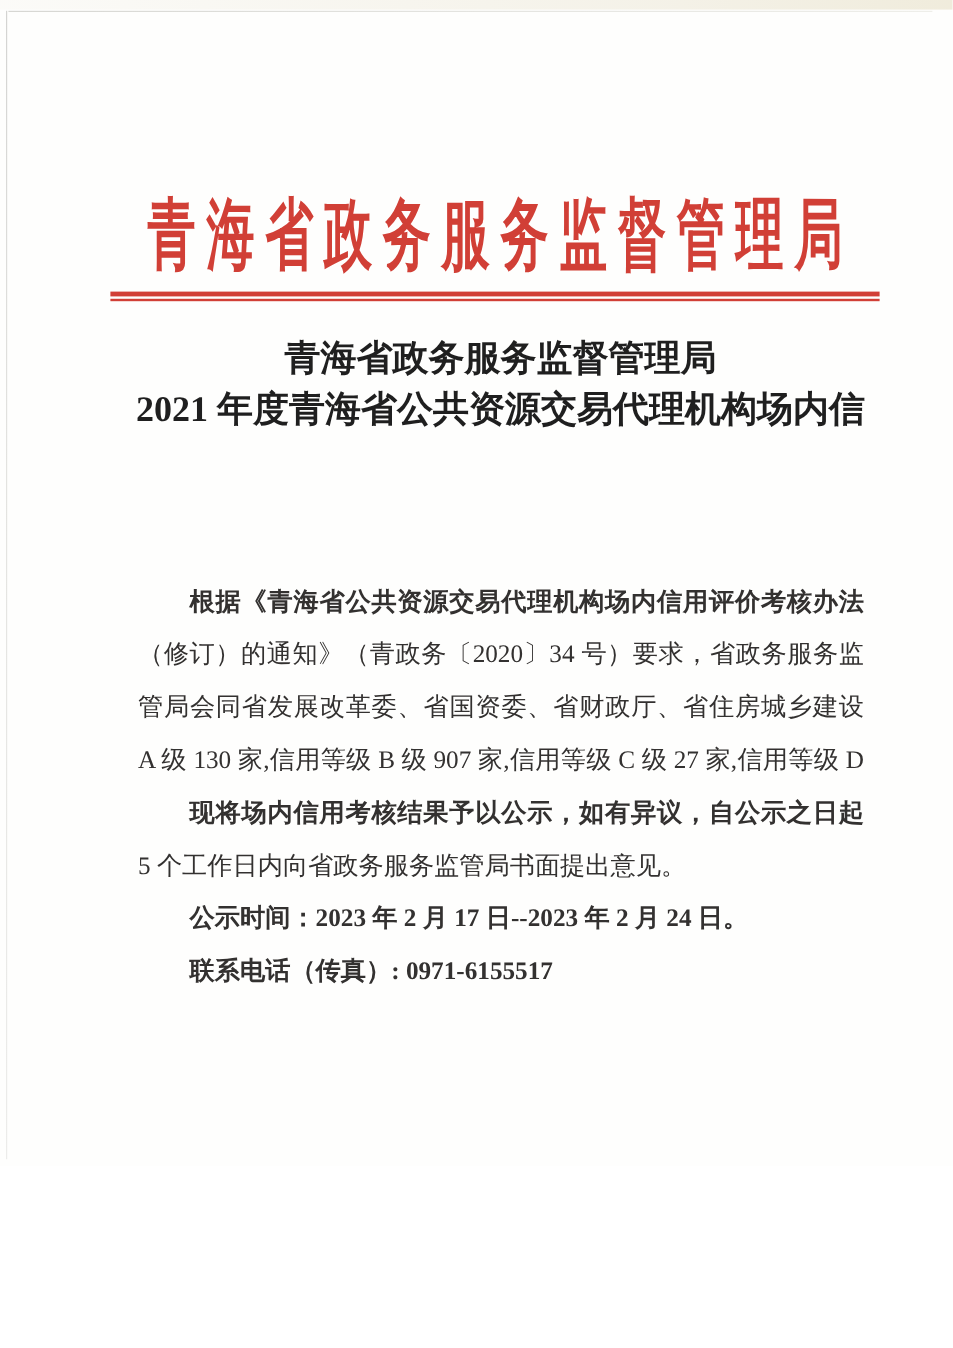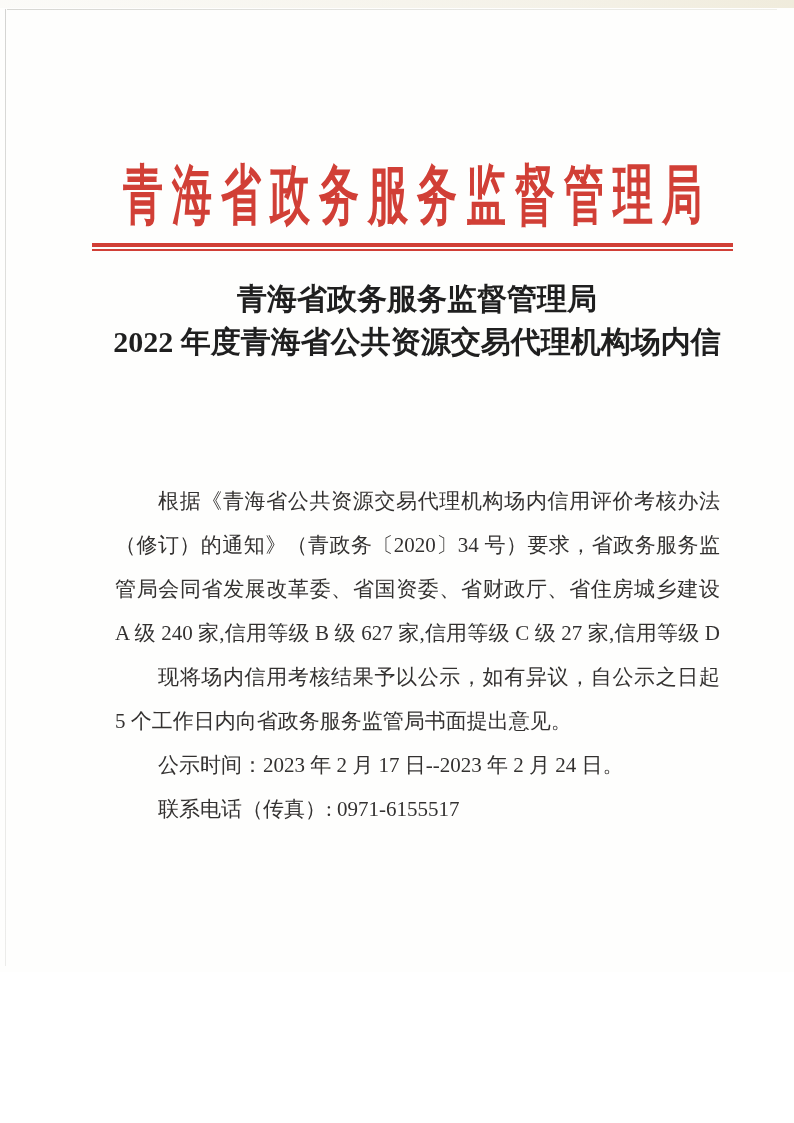--- a/index.html
+++ b/index.html
@@ -101,48 +101,48 @@
     font-size: 21px;
     color: #333130;
   }
   .bline {
     height: 44px;
     line-height: 44px;
     text-align: justify;
     text-align-last: justify;
     text-justify: inter-character;
   }
-  .bline.first { padding-left: 43px; }
+  .bline.first { padding-left: 43px; font-weight: bold; }
   .bline.plast { text-align-last: left; }
 </style>
 </head>
 <body>
 
 <div class="page">
 
   <div class="edge-top-tint"></div>
   <div class="edge-top-line"></div>
   <div class="edge-left-line"></div>
 
   <div class="masthead">
     <span class="masthead-text">青海省政务服务监督管理局</span>
   </div>
 
   <div class="masthead-divider"></div>
 
   <div class="doc-title">
       <div class="title-line">青海省政务服务监督管理局</div>
-      <div class="title-line">2022 年度青海省公共资源交易代理机构场内信</div>
+      <div class="title-line">2021 年度青海省公共资源交易代理机构场内信</div>
     </div>
 
   <div class="doc-body">
       <div class="bline first">根据《青海省公共资源交易代理机构场内信用评价考核办法</div>
       <div class="bline">（修订）的通知》（青政务〔2020〕34 号）要求，省政务服务监</div>
       <div class="bline">管局会同省发展改革委、省国资委、省财政厅、省住房城乡建设</div>
-      <div class="bline">A 级 240 家,信用等级 B 级 627 家,信用等级 C 级 27 家,信用等级 D</div>
+      <div class="bline">A 级 130 家,信用等级 B 级 907 家,信用等级 C 级 27 家,信用等级 D</div>
       <div class="bline first">现将场内信用考核结果予以公示，如有异议，自公示之日起</div>
       <div class="bline plast">5 个工作日内向省政务服务监管局书面提出意见。</div>
       <div class="bline first plast">公示时间：2023 年 2 月 17 日--2023 年 2 月 24 日。</div>
       <div class="bline first plast">联系电话（传真）: 0971-6155517</div>
     </div>
 
   <div class="smudge s1"></div>
   <div class="smudge s2"></div>
   <div class="smudge s3"></div>
 

